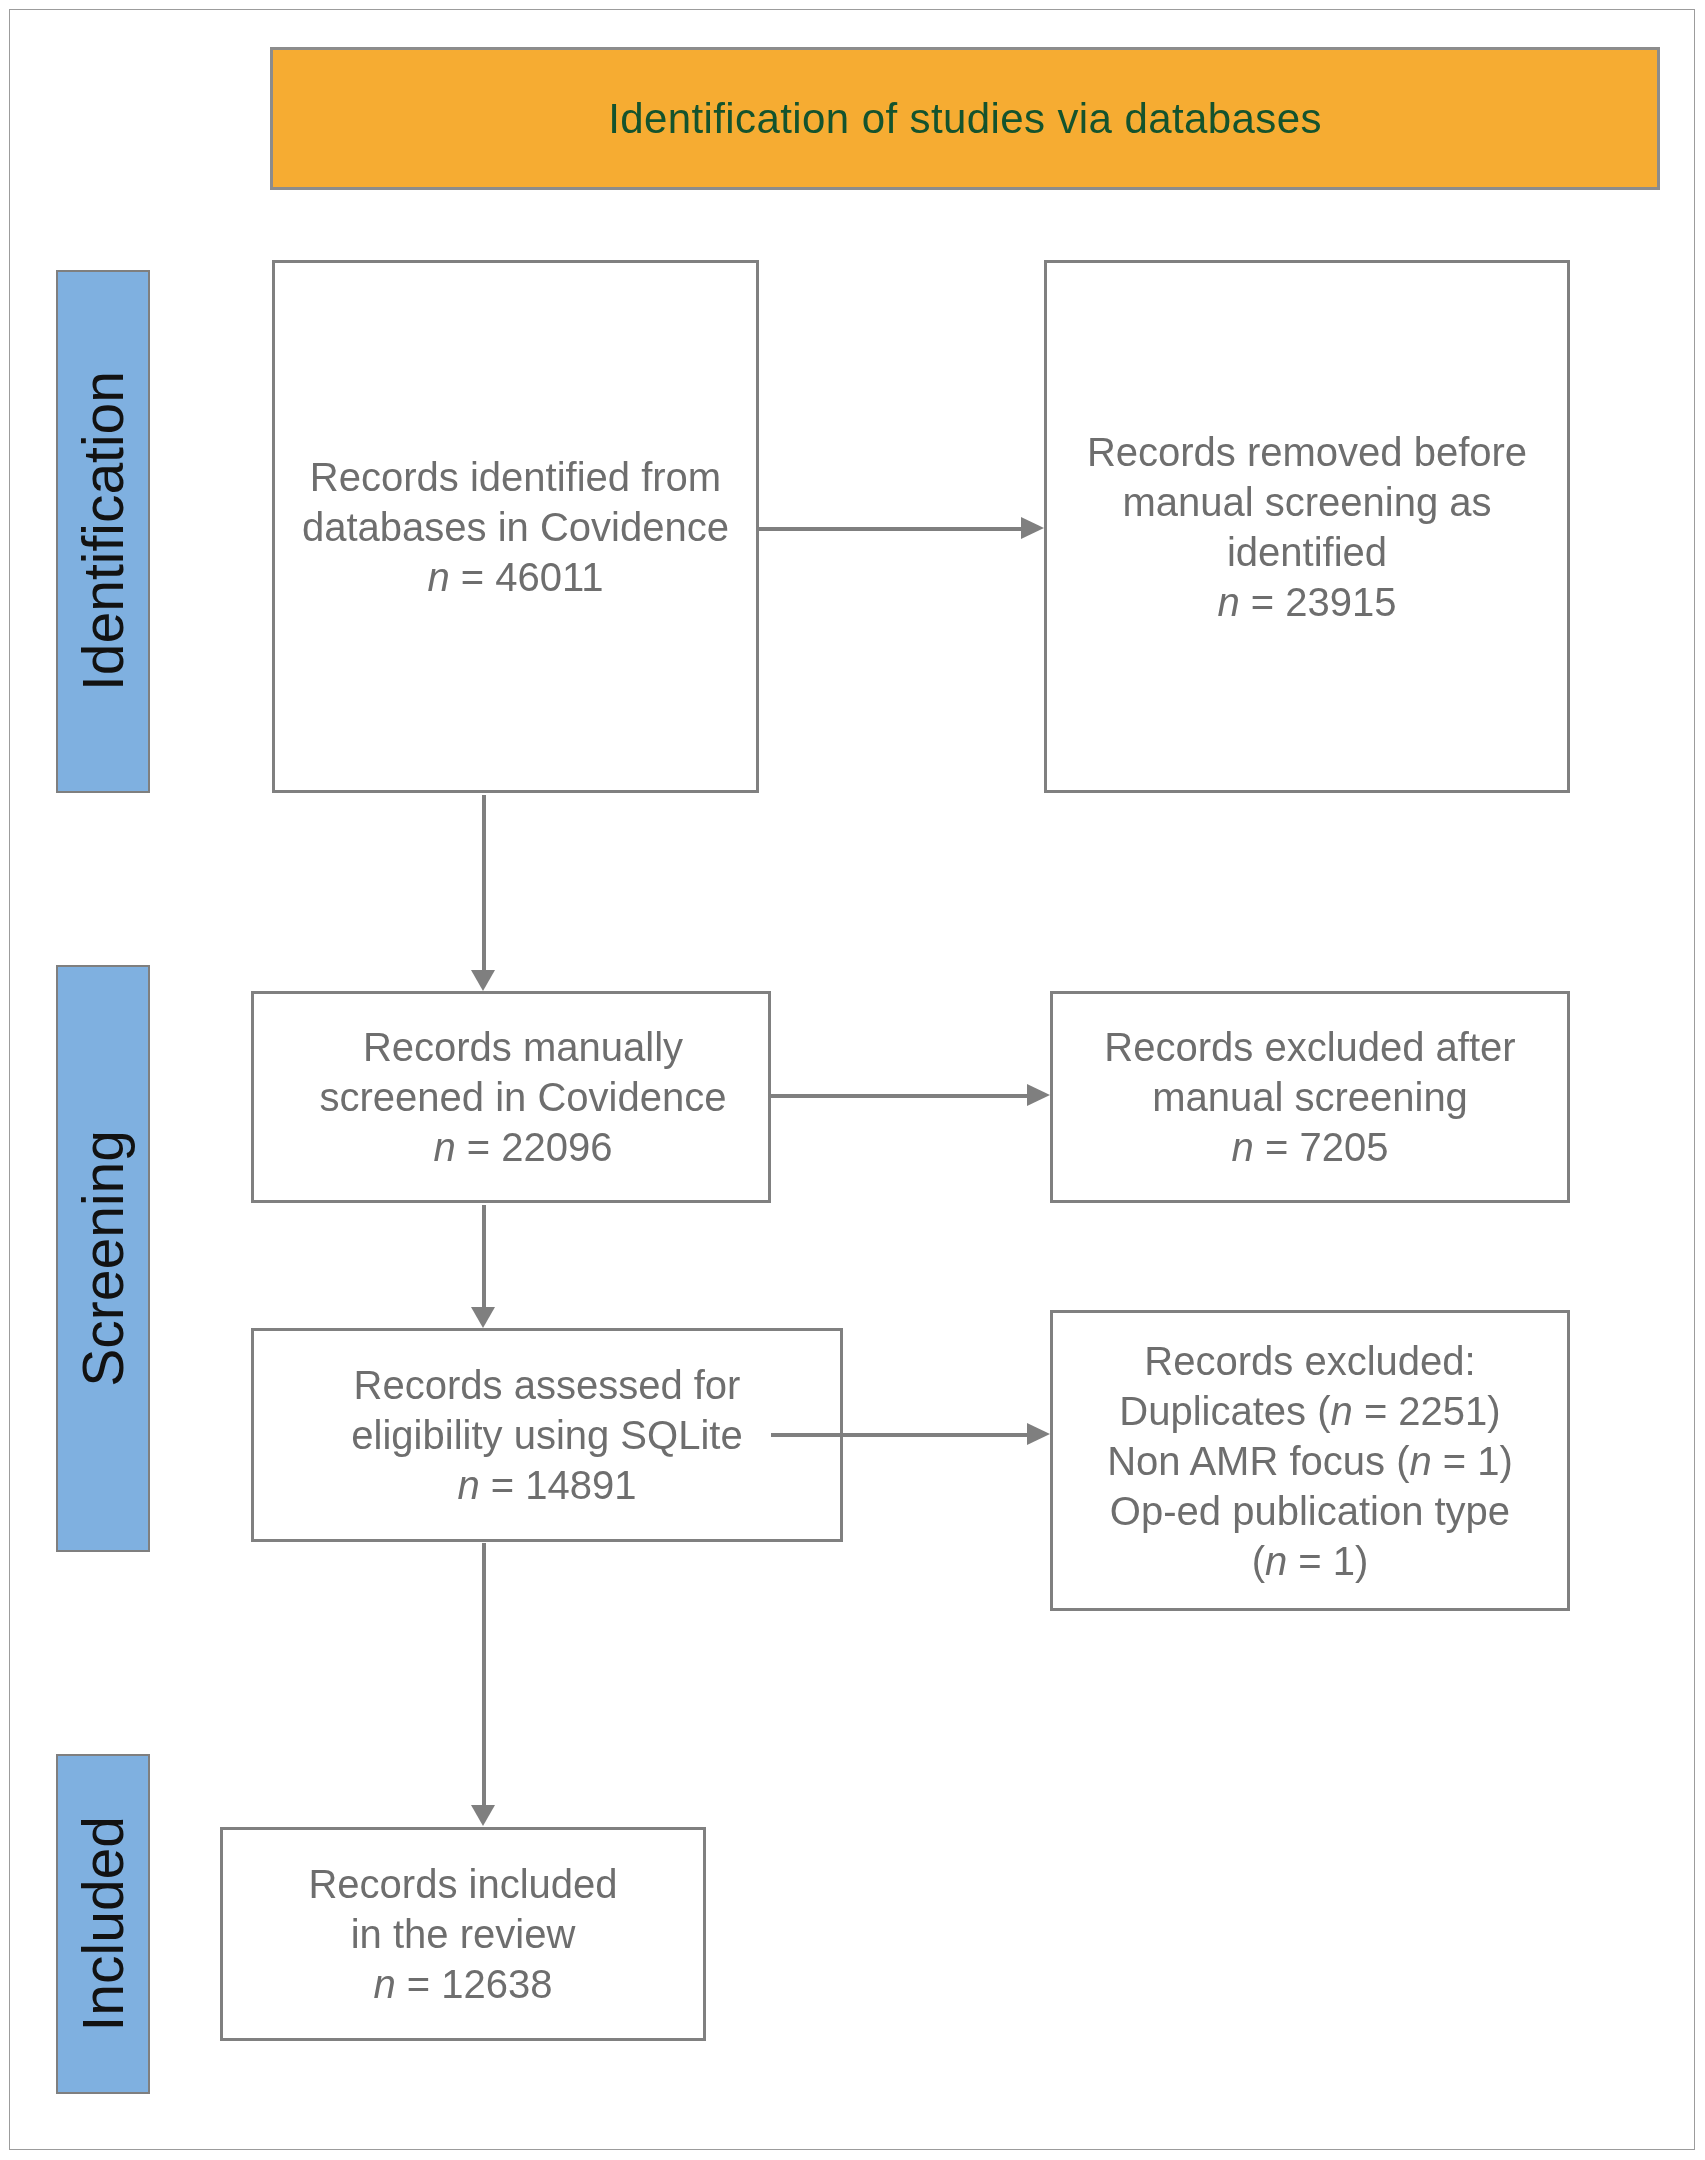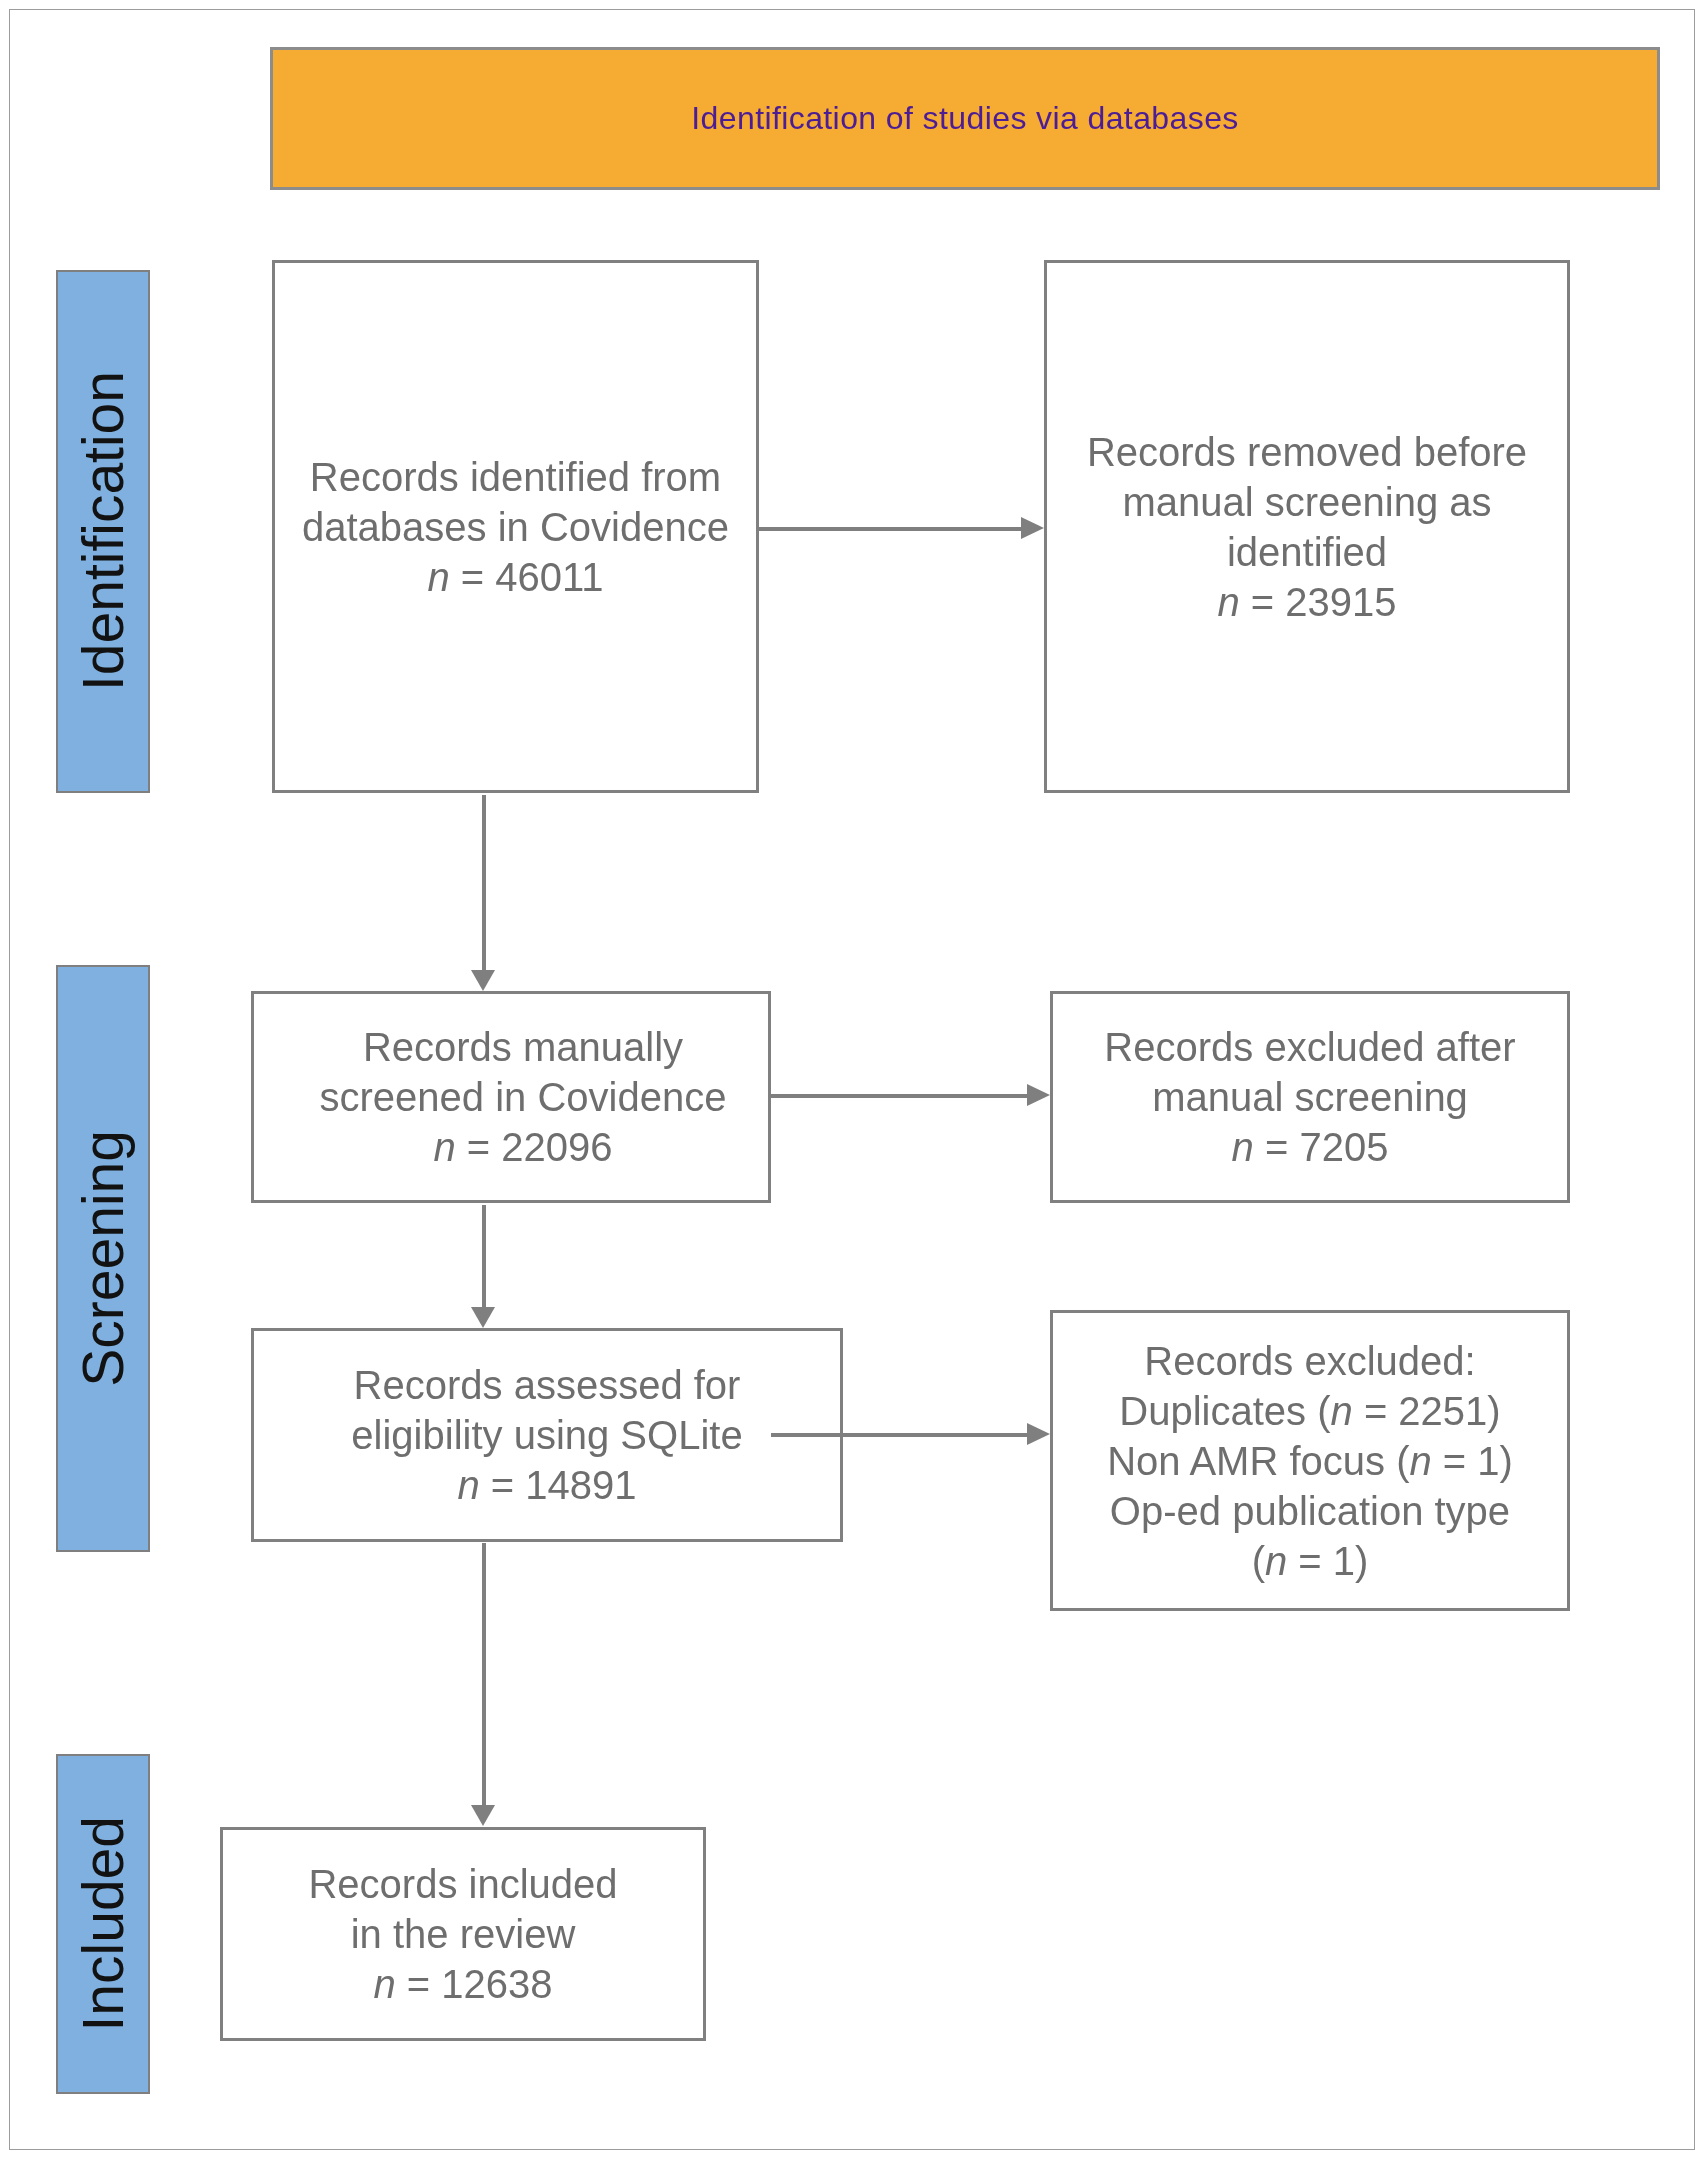--- a/index.html
+++ b/index.html
@@ -19,22 +19,22 @@
   }
   .banner {
     position: absolute;
     left: 270px; top: 47px; width: 1390px; height: 143px;
     background: #F6AC32;
     border: 3.6px solid #8C8C8C;
     box-sizing: border-box;
     display: flex; align-items: center; justify-content: center;
   }
   .banner .title {
-    color: #4c1d95;
-    font-size: 32px;
+    color: #14532d;
+    font-size: 42px;
     letter-spacing: 0.4px;
   }
   .stage {
     position: absolute;
     left: 56px; width: 94px;
     background: #7FB0E0;
     border: 2.7px solid #7F7F7F;
     box-sizing: border-box;
     display: flex; align-items: center; justify-content: center;
   }

